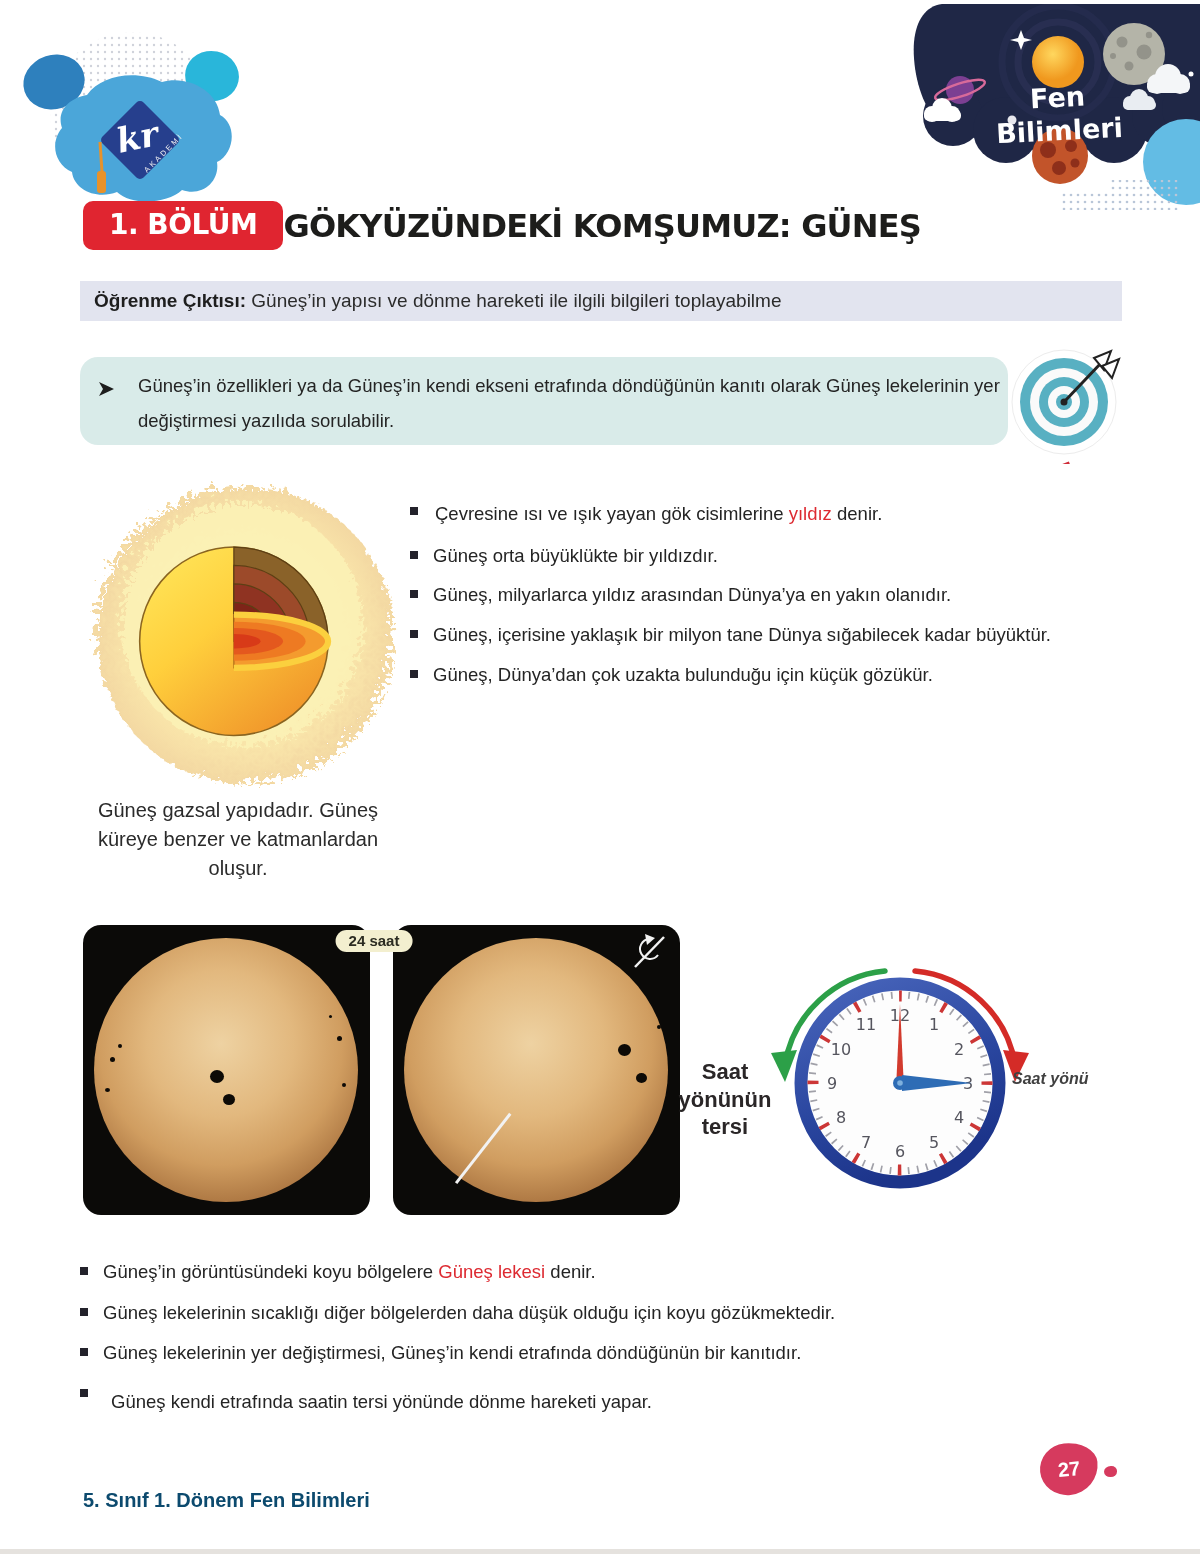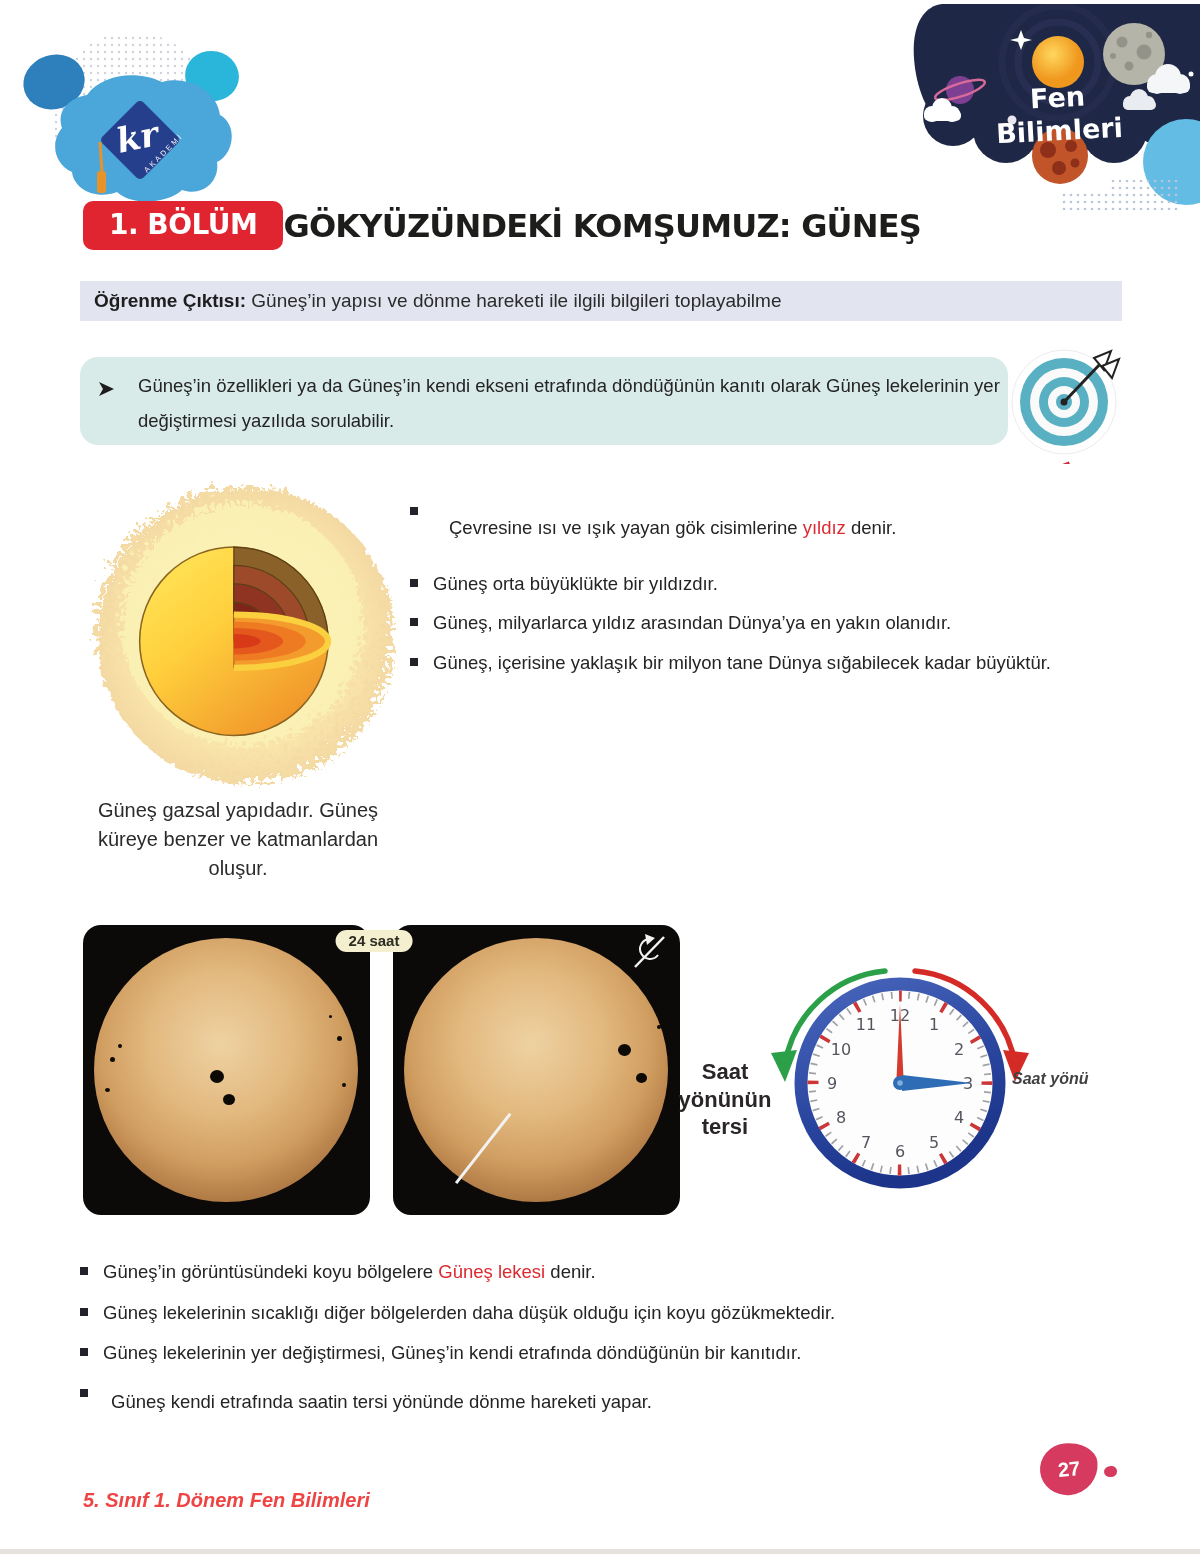--- a/index.html
+++ b/index.html
@@ -43,21 +43,21 @@
   .pill{position:absolute;left:291px;top:5px;transform:translateX(-50%);background:#f3efcf;color:#2c2c22;
         font-weight:700;font-size:15px;padding:2px 13px 3px 13px;border-radius:13px;z-index:4;white-space:nowrap;}
   .rot-icon{position:absolute;right:10px;top:6px;}
   .axis-line{position:absolute;left:46px;top:222px;width:88px;height:2.5px;background:#f2f2f2;transform:rotate(-52deg);}
   
   .clock-svg{left:755px;top:948px;width:290px;height:262px;}
   .ccw-label{left:670px;top:1058px;width:110px;text-align:center;font-size:22px;font-weight:600;
              line-height:1.25;color:#2a2627;}
   .cw-label{left:1012px;top:1070px;font-size:16px;font-weight:600;color:#404040;white-space:nowrap;font-style:italic;}
   
-  .footer-left{left:83px;top:1489px;font-size:20px;font-weight:700;color:#ef4444;font-style:italic;}
+  .footer-left{left:83px;top:1489px;font-size:20px;font-weight:700;color:#0c4a6e;}
   .page-blob{left:1040px;top:1443px;width:58px;height:52px;background:#d63a5e;transform:rotate(-6deg);
              border-radius:46% 54% 52% 48% / 50% 42% 58% 50%;color:#ffffff;font-weight:800;font-size:20px;
              text-align:center;line-height:52px;}
   .blob-dot{left:1104px;top:1466px;width:13px;height:11px;background:#d63a5e;border-radius:55% 45% 50% 50%;}
   .bottom-strip{left:0;bottom:0;width:100%;height:5px;background:#dedbd6;opacity:.8;}
 </style>
 </head>
 <body>
 
 <div class="page">
@@ -223,33 +223,37 @@
       <path d="M 160 162 A 48 13 0 0 1 160 188 Z" fill="#e4581e"></path>
       <path d="M 160 168 A 26 7 0 0 1 160 182 Z" fill="#d83a18"></path>
     </g>
   </svg>
 
   <div class="abs sun-caption">Güneş gazsal yapıdadır. Güneş küreye benzer ve katmanlardan oluşur.</div>
 
   <div class="abs facts">
     <div class="fact">
       <span class="sq"></span>
-      <p style="margin:16px"><span>Çevresine ısı ve ışık yayan gök cisimlerine </span><span class="hl">yıldız</span><span> denir.</span></p>
+      <p style="margin:2px"><span>Çevresine ısı ve ışık yayan gök cisimlerine </span><span class="hl">yıldız</span><span> denir.</span></p>
     </div>
     <div class="fact">
       <span class="sq"></span>
       <p style="margin:0"><span>Güneş orta büyüklükte bir yıldızdır.</span><span class="hl"></span><span></span></p>
     </div>
     <div class="fact">
       <span class="sq"></span>
       <p style="margin:0"><span>Güneş, milyarlarca yıldız arasından Dünya’ya en yakın olanıdır.</span><span class="hl"></span><span></span></p>
     </div>
     <div class="fact">
       <span class="sq"></span>
       <p style="margin:0"><span>Güneş, içerisine yaklaşık bir milyon tane Dünya sığabilecek kadar büyüktür.</span><span class="hl"></span><span></span></p>
+    </div>
+    <div class="fact">
+      <span class="sq"></span>
+      <p style="margin:0"><span>Güneş, Dünya’dan çok uzakta bulunduğu için küçük gözükür.</span><span class="hl"></span><span></span></p>
     </div>
   </div>
 
   <div class="abs panel">
     <div class="photo">
       <div class="sunball">
         <span class="spot" style="left:44%;top:50%;width:14px;height:13px"></span>
         <span class="spot" style="left:49%;top:59%;width:12px;height:11px"></span>
         <span class="spot" style="left:6%;top:45%;width:5px;height:5px"></span>
         <span class="spot" style="left:9%;top:40%;width:4px;height:4px"></span>

